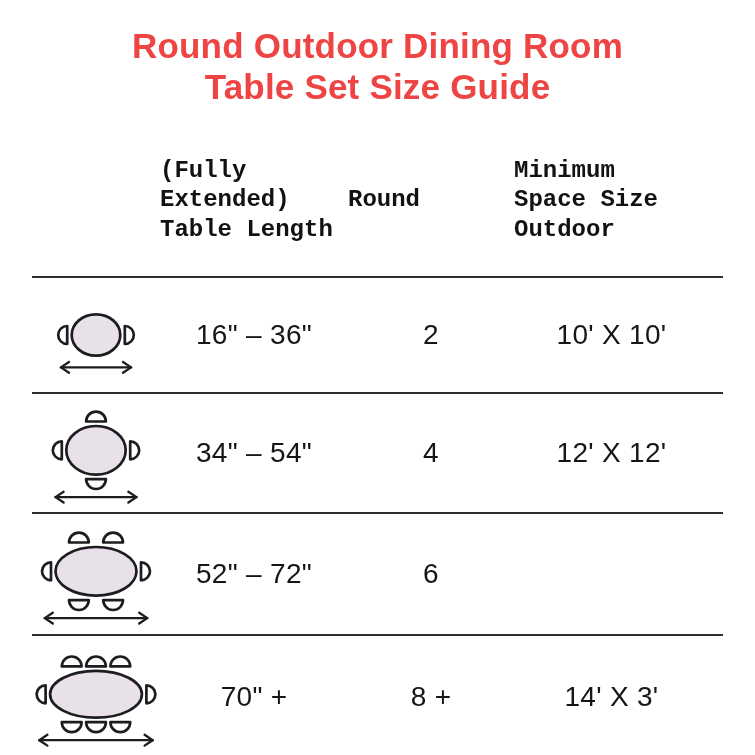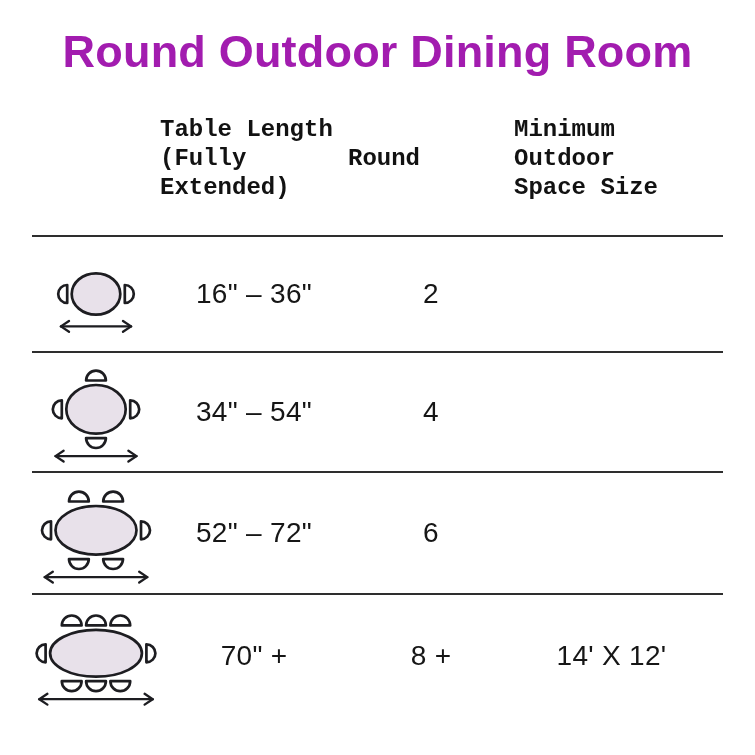--- a/index.html
+++ b/index.html
@@ -1,23 +1,23 @@
 <!DOCTYPE html>
 <html><head>
 <meta charset="utf-8">
 <style>
   html,body { margin:0; padding:0; }
   body {
     width:755px; height:755px; background:#ffffff; overflow:hidden;
     font-family:"Liberation Sans", sans-serif; color:#131313;
   }
   .title {
-    margin:26px 18px 4px; text-align:center;
-    font-size:45px; font-weight:700; line-height:1.17; letter-spacing:0.2px;
-    color:#a21caf;
+    margin:26px 18px 16px; text-align:center;
+    font-size:35px; font-weight:700; line-height:1.17; letter-spacing:0.2px;
+    color:#ef4444;
   }
   .guide { margin:0 32px; }
   .hrow, .drow {
     display:grid;
     grid-template-columns:128px 188px 166px 1fr;
     align-items:center;
   }
   .hrow { height:152px; }
   .hcell {
     text-align:left; font-weight:700; font-size:24px; line-height:1.22;
@@ -35,74 +35,77 @@
   .icon-cell { display:flex; justify-content:center; align-items:center; }
   .icon-slot svg { display:block; width:126px; height:108px; }
 </style>
 </head>
 <body>
 
 <div class="page">
 
   <h1 class="title">
     <span>Round Outdoor Dining Room</span><br>
+    <span>Table Set Size Guide</span>
   </h1>
 
   <div class="guide">
 
     <div class="hrow">
       <div class="hcell"></div>
       <div class="hcell">
+        <span>(Fully Extended)</span>
         <span>Table Length</span>
-        <span>(Fully Extended)</span>
       </div>
       <div class="hcell">
         <span>Round</span>
       </div>
       <div class="hcell pad-r">
         <span>Minimum</span>
+        <span>Space Size</span>
         <span>Outdoor</span>
-        <span>Space Size</span>
       </div>
     </div>
 
     <div class="drow">
       <div class="icon-cell">
         <span class="icon-slot">
             <svg viewBox="0 0 140 120" xmlns="http://www.w3.org/2000/svg">
               <path d="M 38 50 A 10 10 0 0 0 38 70 Z" fill="#ffffff" stroke="#1d1d21" stroke-width="3" stroke-linejoin="round"></path>
               <path d="M 102 50 A 10 10 0 0 1 102 70 Z" fill="#ffffff" stroke="#1d1d21" stroke-width="3" stroke-linejoin="round"></path>
               <ellipse cx="70" cy="60" rx="27" ry="23" fill="#e8e1ea" stroke="#1d1d21" stroke-width="3"></ellipse>
               <path d="M 31 96 L 109 96" fill="none" stroke="#1d1d21" stroke-width="2.6" stroke-linecap="round" stroke-linejoin="round"></path>
               <path d="M 40 90 L 31 96 L 40 102" fill="none" stroke="#1d1d21" stroke-width="2.6" stroke-linecap="round" stroke-linejoin="round"></path>
               <path d="M 100 90 L 109 96 L 100 102" fill="none" stroke="#1d1d21" stroke-width="2.6" stroke-linecap="round" stroke-linejoin="round"></path>
             </svg>
           </span>
       </div>
       <div class="dcell">16" – 36"</div>
       <div class="dcell">2</div>
+      <div class="dcell pad-r">10' X 10'</div>
     </div>
 
     <div class="drow">
       <div class="icon-cell">
         <span class="icon-slot">
             <svg viewBox="0 0 140 120" xmlns="http://www.w3.org/2000/svg">
               <path d="M 59 25 A 11 11 0 0 1 81 25 Z" fill="#ffffff" stroke="#1d1d21" stroke-width="3" stroke-linejoin="round"></path>
               <path d="M 59 89 A 11 11 0 0 0 81 89 Z" fill="#ffffff" stroke="#1d1d21" stroke-width="3" stroke-linejoin="round"></path>
               <path d="M 32 47 A 10 10 0 0 0 32 67 Z" fill="#ffffff" stroke="#1d1d21" stroke-width="3" stroke-linejoin="round"></path>
               <path d="M 108 47 A 10 10 0 0 1 108 67 Z" fill="#ffffff" stroke="#1d1d21" stroke-width="3" stroke-linejoin="round"></path>
               <ellipse cx="70" cy="57" rx="33" ry="27" fill="#e8e1ea" stroke="#1d1d21" stroke-width="3"></ellipse>
               <path d="M 25 109 L 115 109" fill="none" stroke="#1d1d21" stroke-width="2.6" stroke-linecap="round" stroke-linejoin="round"></path>
               <path d="M 34 103 L 25 109 L 34 115" fill="none" stroke="#1d1d21" stroke-width="2.6" stroke-linecap="round" stroke-linejoin="round"></path>
               <path d="M 106 103 L 115 109 L 106 115" fill="none" stroke="#1d1d21" stroke-width="2.6" stroke-linecap="round" stroke-linejoin="round"></path>
             </svg>
           </span>
       </div>
       <div class="dcell">34" – 54"</div>
       <div class="dcell">4</div>
+      <div class="dcell pad-r">12' X 12'</div>
     </div>
 
     <div class="drow">
       <div class="icon-cell">
         <span class="icon-slot">
             <svg viewBox="0 0 140 120" xmlns="http://www.w3.org/2000/svg">
               <path d="M 40 25 A 11 11 0 0 1 62 25 Z" fill="#ffffff" stroke="#1d1d21" stroke-width="3" stroke-linejoin="round"></path>
               <path d="M 78 25 A 11 11 0 0 1 100 25 Z" fill="#ffffff" stroke="#1d1d21" stroke-width="3" stroke-linejoin="round"></path>
               <path d="M 40 89 A 11 11 0 0 0 62 89 Z" fill="#ffffff" stroke="#1d1d21" stroke-width="3" stroke-linejoin="round"></path>
               <path d="M 78 89 A 11 11 0 0 0 100 89 Z" fill="#ffffff" stroke="#1d1d21" stroke-width="3" stroke-linejoin="round"></path>
@@ -133,17 +136,17 @@
               <path d="M 126 47 A 10 10 0 0 1 126 67 Z" fill="#ffffff" stroke="#1d1d21" stroke-width="3" stroke-linejoin="round"></path>
               <ellipse cx="70" cy="57" rx="51" ry="26" fill="#e8e1ea" stroke="#1d1d21" stroke-width="3"></ellipse>
               <path d="M 7 108 L 133 108" fill="none" stroke="#1d1d21" stroke-width="2.6" stroke-linecap="round" stroke-linejoin="round"></path>
               <path d="M 16 102 L 7 108 L 16 114" fill="none" stroke="#1d1d21" stroke-width="2.6" stroke-linecap="round" stroke-linejoin="round"></path>
               <path d="M 124 102 L 133 108 L 124 114" fill="none" stroke="#1d1d21" stroke-width="2.6" stroke-linecap="round" stroke-linejoin="round"></path>
             </svg>
           </span>
       </div>
       <div class="dcell">70" +</div>
       <div class="dcell">8 +</div>
-      <div class="dcell pad-r">14' X 12'</div>
+      <div class="dcell pad-r">14' X 3'</div>
     </div>
 
   </div>
 </div>
 
 </body></html>

